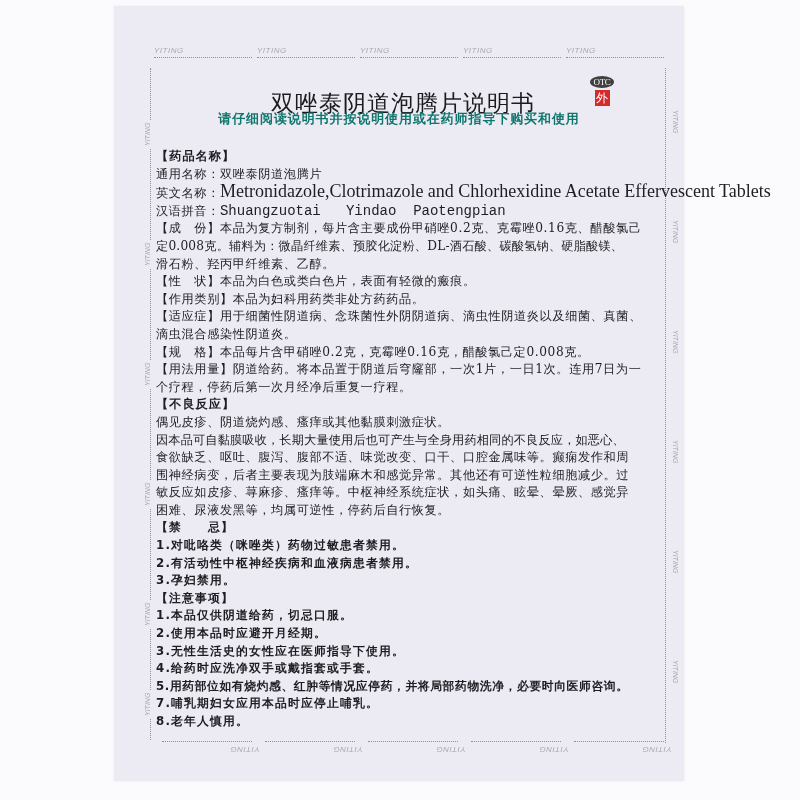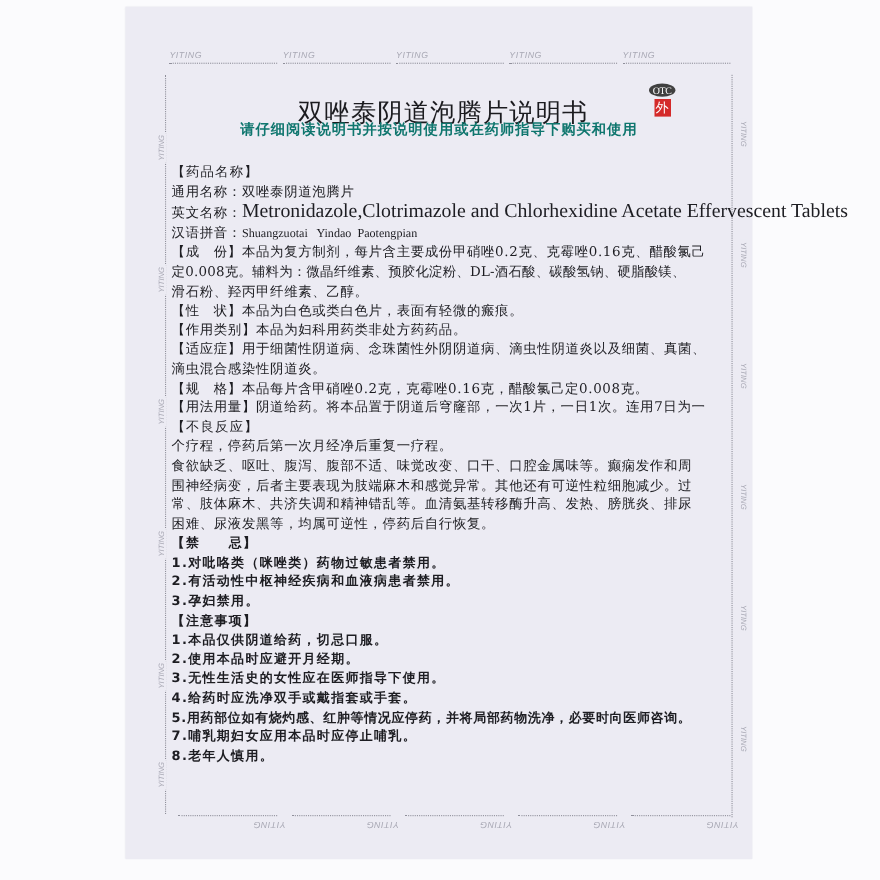--- a/index.html
+++ b/index.html
@@ -130,21 +130,21 @@
     left: 42px; top: 142px;
     width: 505px;
     font-family: "DejaVu Serif", serif;
     font-size: 12.2px;
     line-height: 17.6px;
     color: #1d1d22;
   }
   .line { white-space: nowrap; }
   .bold { font-family: "DejaVu Sans", sans-serif; font-weight: bold; font-size: 11.8px; letter-spacing: 1.2px; }
   .p { letter-spacing: 0.6px; }
-  .lab { letter-spacing: 1px; }
+  .lab { letter-spacing: 1px; font-weight: bold; }
 </style>
 </head>
 <body>
 
 <div class="sheet">
 
   <div class="wm-row wm-top">
     <div class="wm-seg">
         <span class="wm-text">YITING</span>
         <span class="wm-line"></span>
@@ -215,39 +215,41 @@
     <div class="wai">外</div>
   </div>
 
   <h1 class="title">双唑泰阴道泡腾片说明书</h1>
   <div class="subtitle">请仔细阅读说明书并按说明使用或在药师指导下购买和使用</div>
 
   <div class="content">
     <div class="line lab">【药品名称】</div>
     <div class="line p"><span>通用名称：</span><span>双唑泰阴道泡腾片</span></div>
     <div class="line p"><span>英文名称：</span><span class="en" style="font-family:'Liberation Serif',serif;font-size:18px;letter-spacing:0">Metronidazole,Clotrimazole and Chlorhexidine Acetate Effervescent Tablets</span></div>
-    <div class="line p"><span>汉语拼音：</span><span style="font-family:Liberation Serif, serif;font-size:11px;letter-spacing:0;white-space:pre">Shuangzuotai   Yindao  Paotengpian</span></div>
+    <div class="line p"><span>汉语拼音：</span><span style="font-family:Liberation Mono, monospace;font-size:14px;letter-spacing:0;white-space:pre">Shuangzuotai   Yindao  Paotengpian</span></div>
 
     <div class="line p"><span>【成　份】</span><span>本品为复方制剂，每片含主要成份甲硝唑0.2克、克霉唑0.16克、醋酸氯己</span></div>
     <div class="line p" style="letter-spacing:0.2px">定0.008克。辅料为：微晶纤维素、预胶化淀粉、DL-酒石酸、碳酸氢钠、硬脂酸镁、</div>
     <div class="line p">滑石粉、羟丙甲纤维素、乙醇。</div>
 
     <div class="line p"><span>【性　状】</span><span>本品为白色或类白色片，表面有轻微的瘢痕。</span></div>
     <div class="line p"><span>【作用类别】</span><span>本品为妇科用药类非处方药药品。</span></div>
     <div class="line p"><span>【适应症】</span><span>用于细菌性阴道病、念珠菌性外阴阴道病、滴虫性阴道炎以及细菌、真菌、</span></div>
     <div class="line p">滴虫混合感染性阴道炎。</div>
 
     <div class="line p"><span>【规　格】</span><span>本品每片含甲硝唑0.2克，克霉唑0.16克，醋酸氯己定0.008克。</span></div>
     <div class="line p"><span>【用法用量】</span><span>阴道给药。将本品置于阴道后穹窿部，一次1片，一日1次。连用7日为一</span></div>
+    <div class="line p">个疗程，停药后第一次月经净后重复一疗程。</div>
+
     <div class="line lab">【不良反应】</div>
-
-    <div class="line p">个疗程，停药后第一次月经净后重复一疗程。</div>
+    <div class="line p">偶见皮疹、阴道烧灼感、瘙痒或其他黏膜刺激症状。</div>
+    <div class="line p" style="letter-spacing:0.15px">因本品可自黏膜吸收，长期大量使用后也可产生与全身用药相同的不良反应，如恶心、</div>
     <div class="line p">食欲缺乏、呕吐、腹泻、腹部不适、味觉改变、口干、口腔金属味等。癫痫发作和周</div>
     <div class="line p">围神经病变，后者主要表现为肢端麻木和感觉异常。其他还有可逆性粒细胞减少。过</div>
-    <div class="line p">常、肢体麻木、共济失调和精神错乱等。血清氨基转移酶升高、发热、膀胱炎、排尿</div>
+    <div class="line p">敏反应如皮疹、荨麻疹、瘙痒等。中枢神经系统症状，如头痛、眩晕、晕厥、感觉异</div>
     <div class="line p">困难、尿液发黑等，均属可逆性，停药后自行恢复。</div>
 
     <div class="line bold" style="white-space:pre">【禁　　忌】</div>
     <div class="line bold">1.对吡咯类（咪唑类）药物过敏患者禁用。</div>
     <div class="line bold">2.有活动性中枢神经疾病和血液病患者禁用。</div>
     <div class="line bold">3.孕妇禁用。</div>
 
     <div class="line bold">【注意事项】</div>
     <div class="line bold">1.本品仅供阴道给药，切忌口服。</div>
     <div class="line bold">2.使用本品时应避开月经期。</div>

